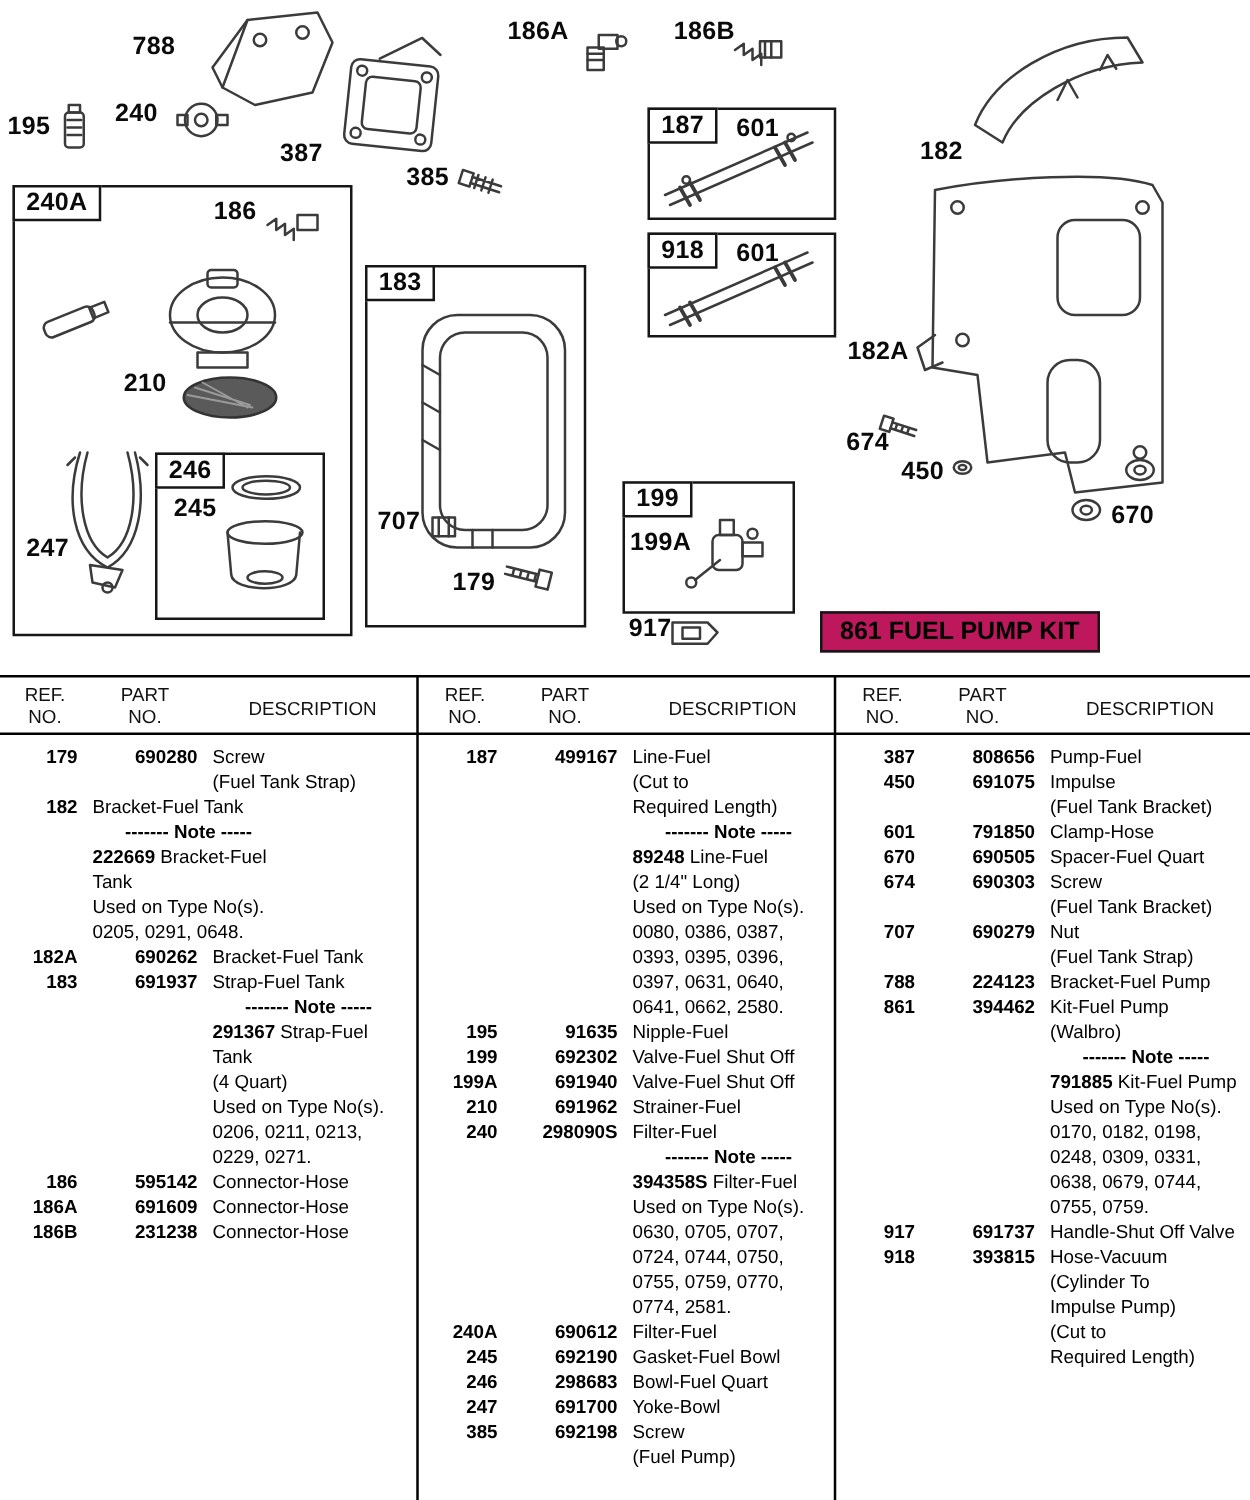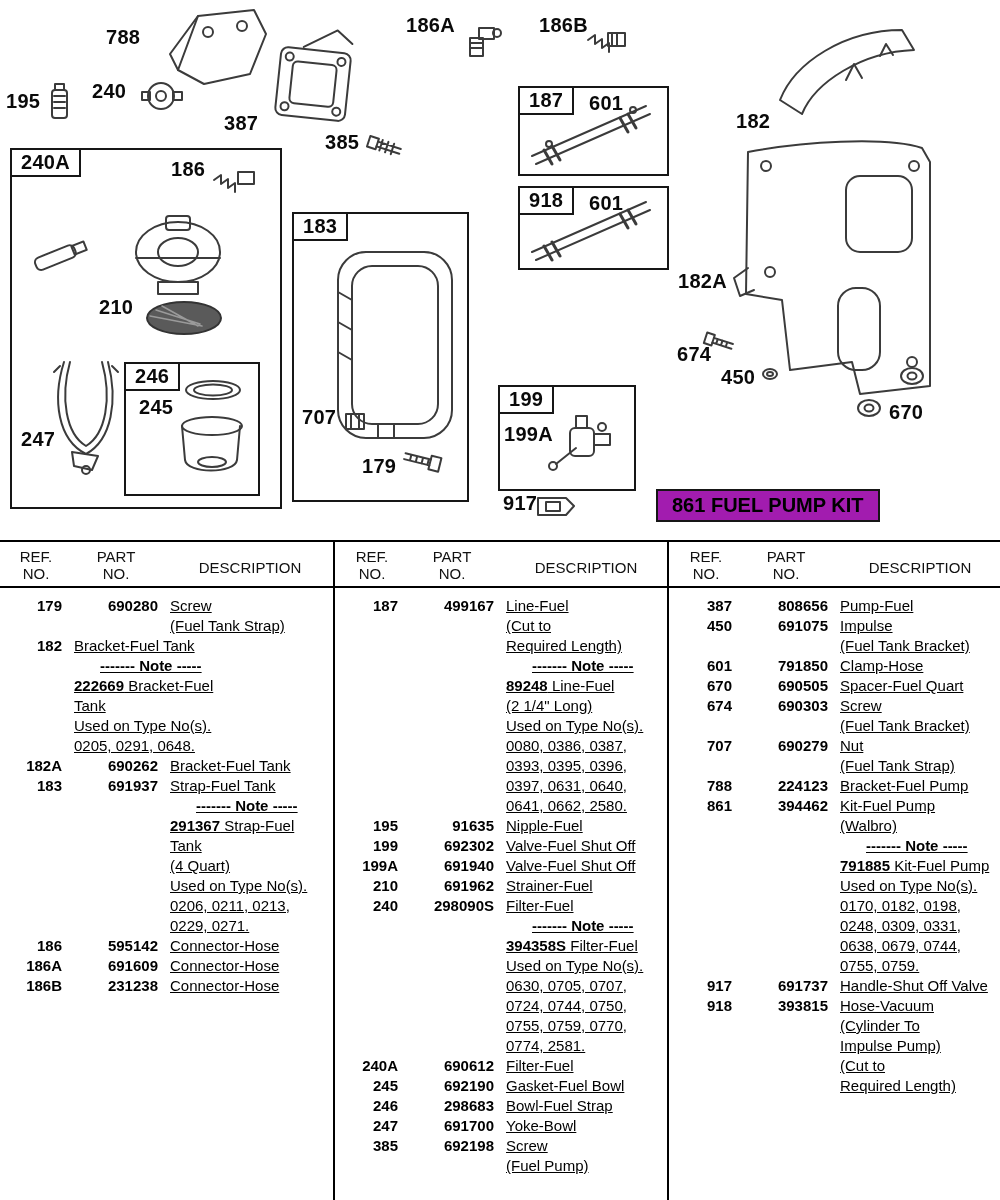--- a/index.html
+++ b/index.html
@@ -11,38 +11,38 @@
   #art{position:absolute;top:0;left:0;}
   .pbox{position:absolute;border:2px solid #161616;background:transparent;}
   #labels{position:absolute;top:0;left:0;width:1000px;height:540px;}
   .dlabel{
     position:absolute;font-weight:bold;font-size:20px;letter-spacing:.3px;
     white-space:nowrap;color:#0a0a0a;
   }
   .dlabel.boxed{border:2px solid #161616;padding:1px 9px;background:#fff;}
   #kit-box{
     position:absolute;left:656px;top:489px;border:2px solid #161616;
-    padding:3px 14px;font-size:20px;font-weight:bold;background:#a21caf;white-space:nowrap;
+    padding:3px 14px;font-size:20px;font-weight:bold;background:#be185d;white-space:nowrap;
   }
   
   #table{position:absolute;top:540px;left:0;width:1000px;height:684px;}
   .topline{position:absolute;top:0;left:0;width:1000px;border-top:2px solid #000;}
   .headline{position:absolute;top:46px;left:0;width:1000px;border-top:2px solid #000;}
   .vline{position:absolute;top:0;bottom:0;border-left:2px solid #000;}
   #vl1{left:333px;} #vl2{left:667px;}
   .pcol{position:absolute;top:2px;width:330px;}
   #col1{left:0;} #col2{left:336px;} #col3{left:670px;}
   .thead{display:grid;grid-template-columns:52px 84px 1fr;column-gap:12px;
     padding:6px 0 0 10px;height:38px;}
   .hcell{text-align:center;font-size:15px;line-height:17px;color:#111;}
   .desc-h{align-self:center;}
   .tbodyc{padding:10px 0 0 10px;}
   .prow{display:grid;grid-template-columns:52px 84px 1fr;column-gap:12px;}
   .c-ref,.c-part{text-align:right;font-weight:bold;font-size:15px;line-height:20px;}
-  .c-desc{font-size:15px;text-decoration:underline;}
+  .c-desc{font-size:15px;}
   .dline{line-height:20px;white-space:nowrap;}
   .bold{font-weight:bold;}
   .note-line{font-weight:bold;padding-left:26px;}
 </style>
 </head>
 <body>
 
 <div id="diagram">
 
   <svg id="art" width="1000" height="540" viewBox="0 0 1000 540">
@@ -398,21 +398,21 @@
           <div class="c-ref">245</div>
           <div class="c-part">692190</div>
           <div class="c-desc">
             <div class="dline">Gasket-Fuel Bowl</div>
           </div>
         </div>
         <div class="prow">
           <div class="c-ref">246</div>
           <div class="c-part">298683</div>
           <div class="c-desc">
-            <div class="dline">Bowl-Fuel Strap</div>
+            <div class="dline">Bowl-Fuel Quart</div>
           </div>
         </div>
         <div class="prow">
           <div class="c-ref">247</div>
           <div class="c-part">691700</div>
           <div class="c-desc">
             <div class="dline">Yoke-Bowl</div>
           </div>
         </div>
         <div class="prow">

